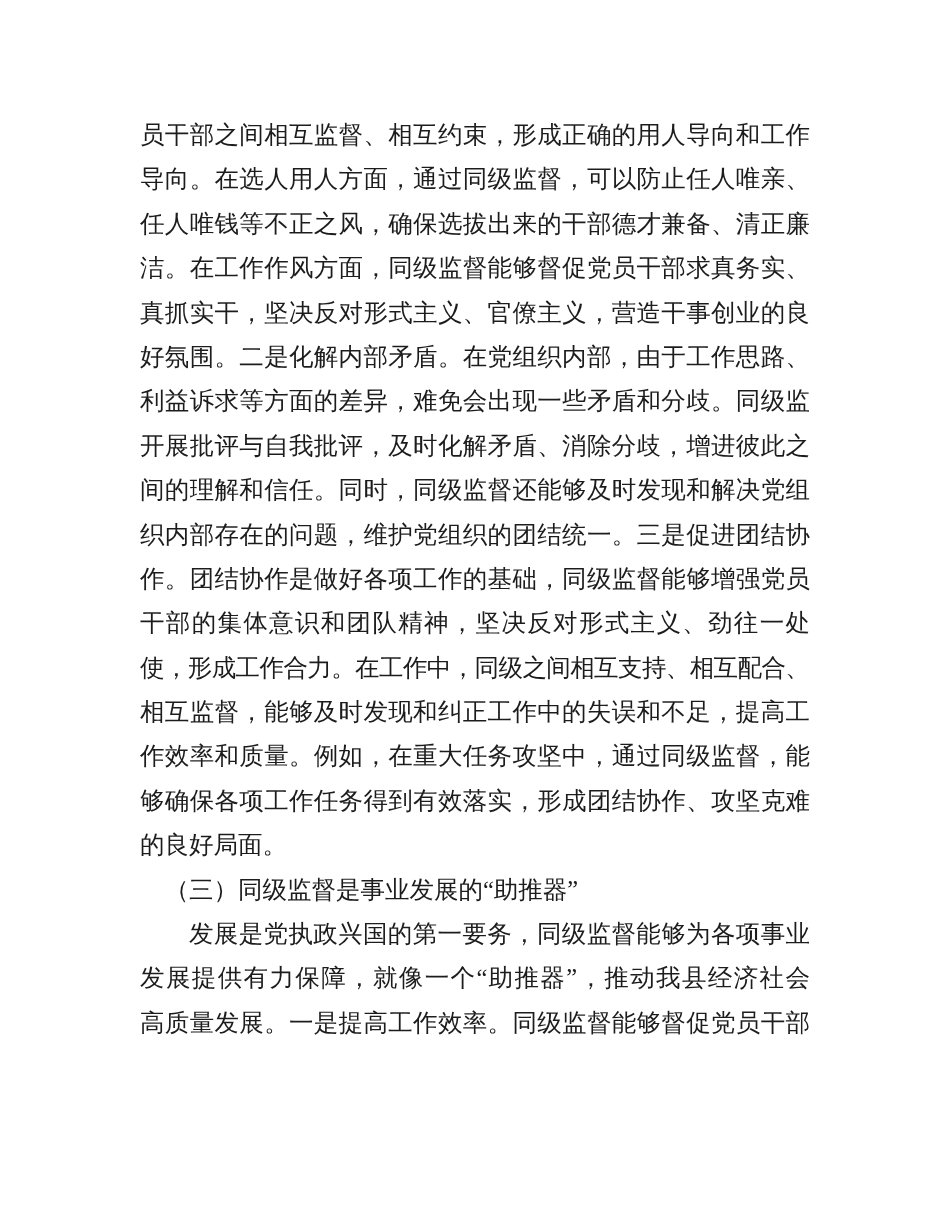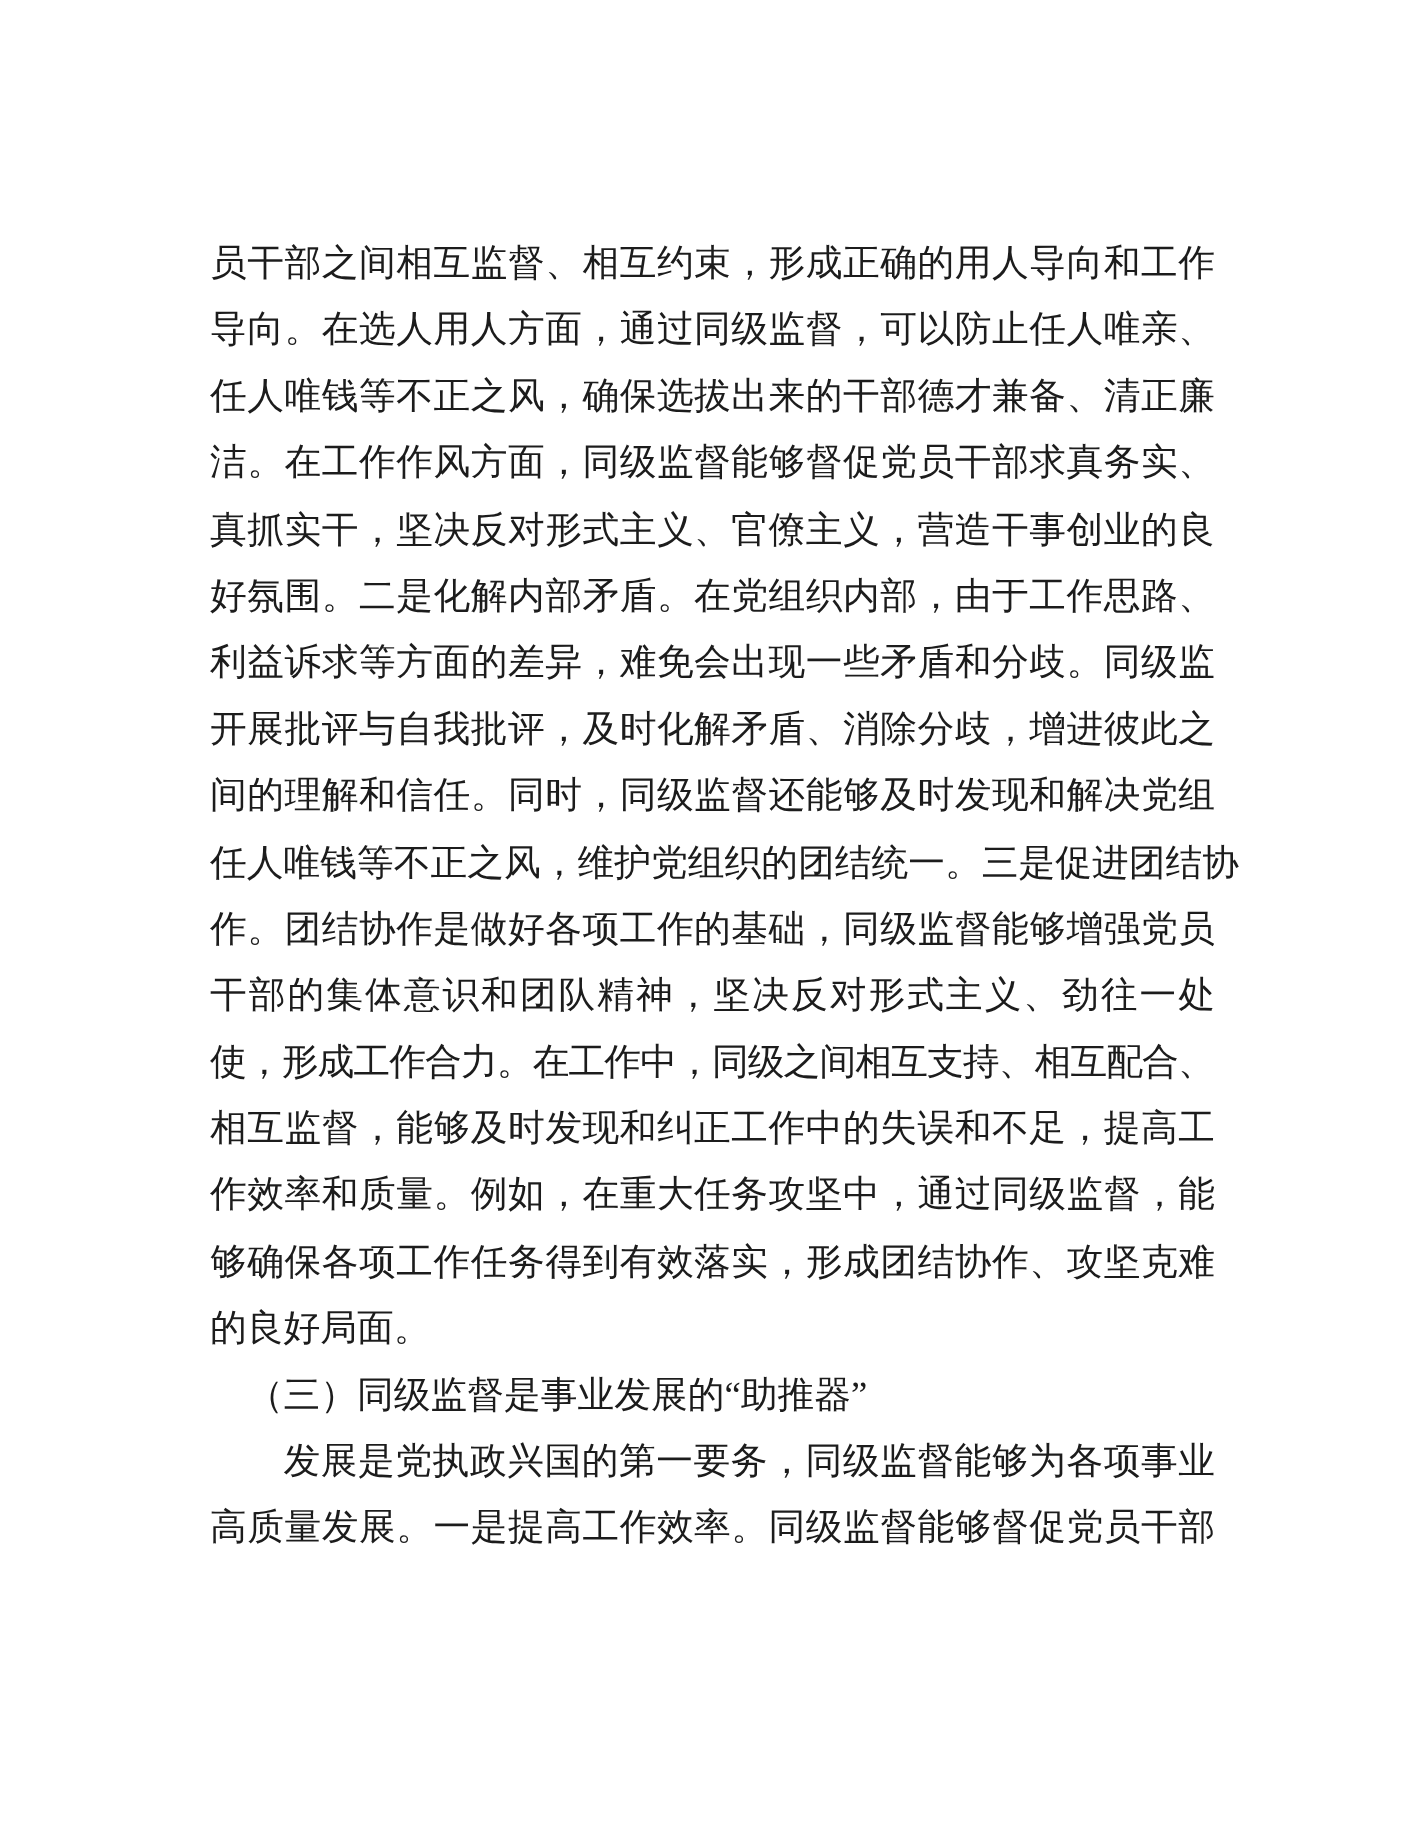--- a/index.html
+++ b/index.html
@@ -16,21 +16,20 @@
     font-family: "Liberation Serif", "DejaVu Serif", serif;
   }
   .text-block {
     position: absolute;
     left: 140px;
     top: 113px;
     width: 670px;
     color: #1c1c1c;
     font-size: 24.5px;
     font-weight: 400;
-    margin-top: 41px;
   }
   .line {
     height: 44.4px;
     line-height: 44.4px;
     white-space: nowrap;
     text-align: justify;
     text-align-last: justify;
     text-justify: inter-ideograph;
   }
   .line.no-justify {
@@ -55,30 +54,31 @@
   <div>
         <div class="line">员干部之间相互监督、相互约束，形成正确的用人导向和工作</div>
         <div class="line">导向。在选人用人方面，通过同级监督，可以防止任人唯亲、</div>
         <div class="line">任人唯钱等不正之风，确保选拔出来的干部德才兼备、清正廉</div>
         <div class="line">洁。在工作作风方面，同级监督能够督促党员干部求真务实、</div>
         <div class="line">真抓实干，坚决反对形式主义、官僚主义，营造干事创业的良</div>
         <div class="line">好氛围。二是化解内部矛盾。在党组织内部，由于工作思路、</div>
         <div class="line">利益诉求等方面的差异，难免会出现一些矛盾和分歧。同级监</div>
         <div class="line">开展批评与自我批评，及时化解矛盾、消除分歧，增进彼此之</div>
         <div class="line">间的理解和信任。同时，同级监督还能够及时发现和解决党组</div>
-        <div class="line">任人唯钱等不正之风，维护党组织的团结统一。三是促进团结协</div>
+        <div class="line">织内部存在的问题，维护党组织的团结统一。三是促进团结协</div>
         <div class="line">作。团结协作是做好各项工作的基础，同级监督能够增强党员</div>
         <div class="line">干部的集体意识和团队精神，坚决反对形式主义、劲往一处</div>
         <div class="line no-justify tight">使，形成工作合力。在工作中，同级之间相互支持、相互配合、</div>
         <div class="line">相互监督，能够及时发现和纠正工作中的失误和不足，提高工</div>
         <div class="line">作效率和质量。例如，在重大任务攻坚中，通过同级监督，能</div>
         <div class="line">够确保各项工作任务得到有效落实，形成团结协作、攻坚克难</div>
         <div class="line no-justify">的良好局面。</div>
       </div>
       <div>
         <div class="line no-justify indent-1">（三）同级监督是事业发展的“助推器”</div>
       </div>
       <div>
         <div class="line indent-2">发展是党执政兴国的第一要务，同级监督能够为各项事业</div>
+        <div class="line">发展提供有力保障，就像一个“助推器”，推动我县经济社会</div>
         <div class="line">高质量发展。一是提高工作效率。同级监督能够督促党员干部</div>
       </div>
     </div>
 </div>
 
 </body></html>

